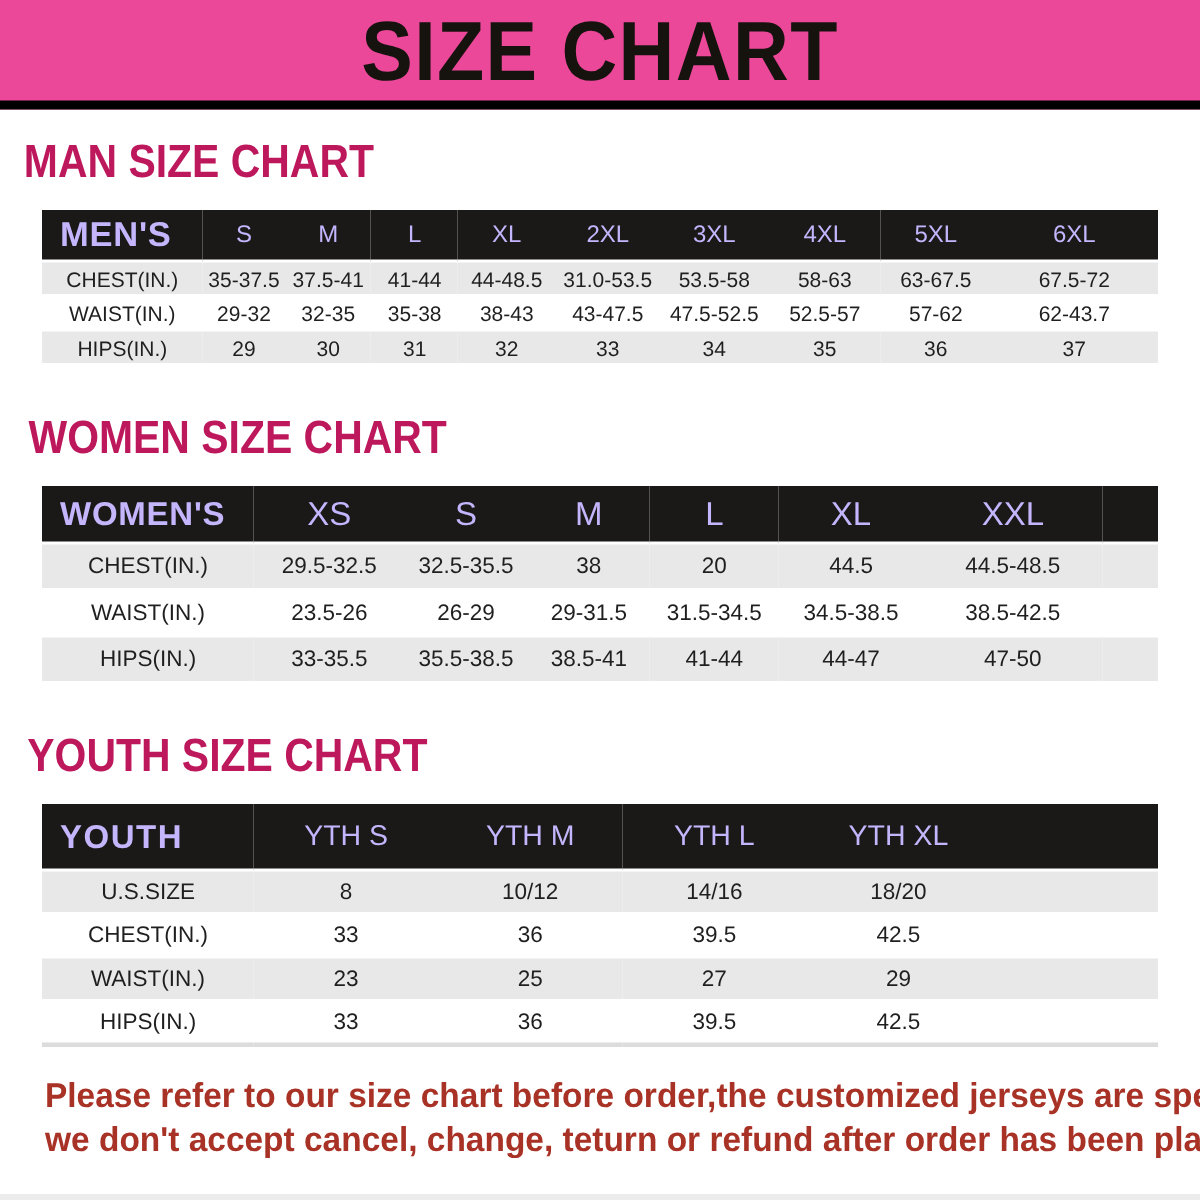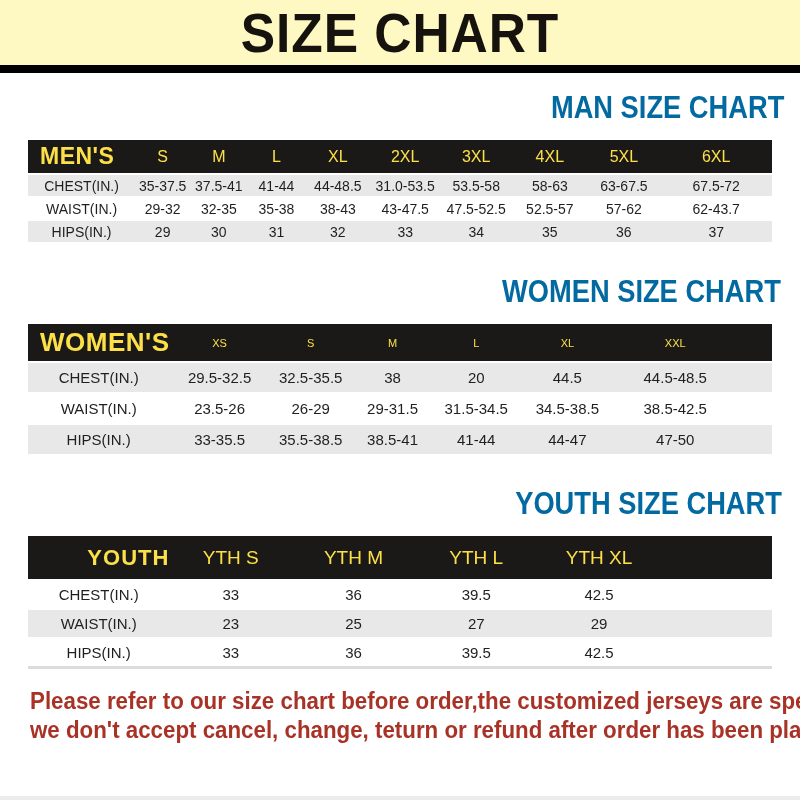--- a/index.html
+++ b/index.html
@@ -5,63 +5,63 @@
   * { box-sizing: border-box; }
   html,body { margin:0; padding:0; }
   body {
     width:800px; height:800px; position:relative; overflow:hidden;
     background:#ffffff;
     font-family:"Liberation Sans", sans-serif;
   }
 
   
   .banner {
-    height:73px; background:#fef9c3;
+    height:73px; background:#ec4899;
     display:flex; align-items:center; justify-content:center;
-    border-bottom:8px solid #000000;
+    border-bottom:6px solid #000000;
   }
   .banner-title {
     display:inline-block; transform:scaleX(0.92);
     font-size:56px; font-weight:bold; color:#16130f;
     letter-spacing:1px; line-height:1;
   }
 
   
-  .sec-heading { margin:0; text-align:right; color:#0369a1; font-weight:bold; height:36px; line-height:36px; }
+  .sec-heading { margin:0; text-align:left; color:#be185d; font-weight:bold; height:36px; line-height:36px; }
   .sec-heading > span { display:inline-block; transform:scaleX(0.88); font-size:31px; letter-spacing:0; }
   #h-man   { margin-top:17px; }
   #h-women { margin-top:30px;text-decoration:underline; }
   #h-youth { margin-top:30px; }
 
   
   .tbl {
     width:744px; margin:14px auto 0 auto;
     border-collapse:collapse; table-layout:fixed;
   }
-  .tbl thead tr { background:#1B1918; color:#fde047; }
+  .tbl thead tr { background:#1B1918; color:#c4b5fd; }
   .tbl thead th { font-weight:normal; text-align:center; border-bottom:2px solid #ffffff; padding:0; }
   .tbl thead th.label { text-align:left; padding-left:12px; font-weight:bold; }
   .tbl tbody td { text-align:center; color:#1f1f1f; border-bottom:2px solid #ffffff; padding:0; }
   .tbl tbody tr.alt { background:#E8E8E8; }
 
   .tbl-men  thead tr { height:34px; }
   .tbl-men  thead th { font-size:16px; }
   .tbl-men  thead th.label { font-size:23px; letter-spacing:0.5px; }
   .tbl-men  tbody tr { height:23px; }
   .tbl-men  tbody td { font-size:14px; }
 
   .tbl-women thead tr { height:38px; }
-  .tbl-women thead th { font-size:11px; }
-  .tbl-women thead th.label { font-size:26px; letter-spacing:0.5px; }
+  .tbl-women thead th { font-size:22px; }
+  .tbl-women thead th.label { font-size:22px; letter-spacing:0.5px; }
   .tbl-women tbody tr { height:31px; }
   .tbl-women tbody td { font-size:15px; }
 
   .tbl-youth thead tr { height:44px; }
   .tbl-youth thead th { font-size:19px; }
-  .tbl-youth thead th.label { font-size:22px; letter-spacing:1px;text-align:right; }
+  .tbl-youth thead th.label { font-size:22px; letter-spacing:1px; }
   .tbl-youth tbody tr { height:29px; }
   .tbl-youth tbody td { font-size:15px; }
   .tbl-youth { border-bottom:3px solid #dcdcdc; }
 
   
   .footer { margin:18px 0 0 30px; color:#A93226; }
   .footer p { margin:0; font-size:23px; line-height:29px; font-weight:bold; transform-origin:left center; transform:scaleX(0.97); white-space:nowrap; }
 
   .bottom-edge { position:absolute; left:0; bottom:0; width:100%; height:4px; background:#ececec; }
 </style>
@@ -221,20 +221,28 @@
     <tr>
       <th class="label">YOUTH</th>
       <th>YTH S</th>
       <th>YTH M</th>
       <th>YTH L</th>
       <th>YTH XL</th>
       <th></th>
     </tr>
   </thead>
   <tbody>
+    <tr class="alt">
+      <td>U.S.SIZE</td>
+      <td>8</td>
+      <td>10/12</td>
+      <td>14/16</td>
+      <td>18/20</td>
+      <td></td>
+    </tr>
     <tr>
       <td>CHEST(IN.)</td>
       <td>33</td>
       <td>36</td>
       <td>39.5</td>
       <td>42.5</td>
       <td></td>
     </tr>
     <tr class="alt">
       <td>WAIST(IN.)</td>

